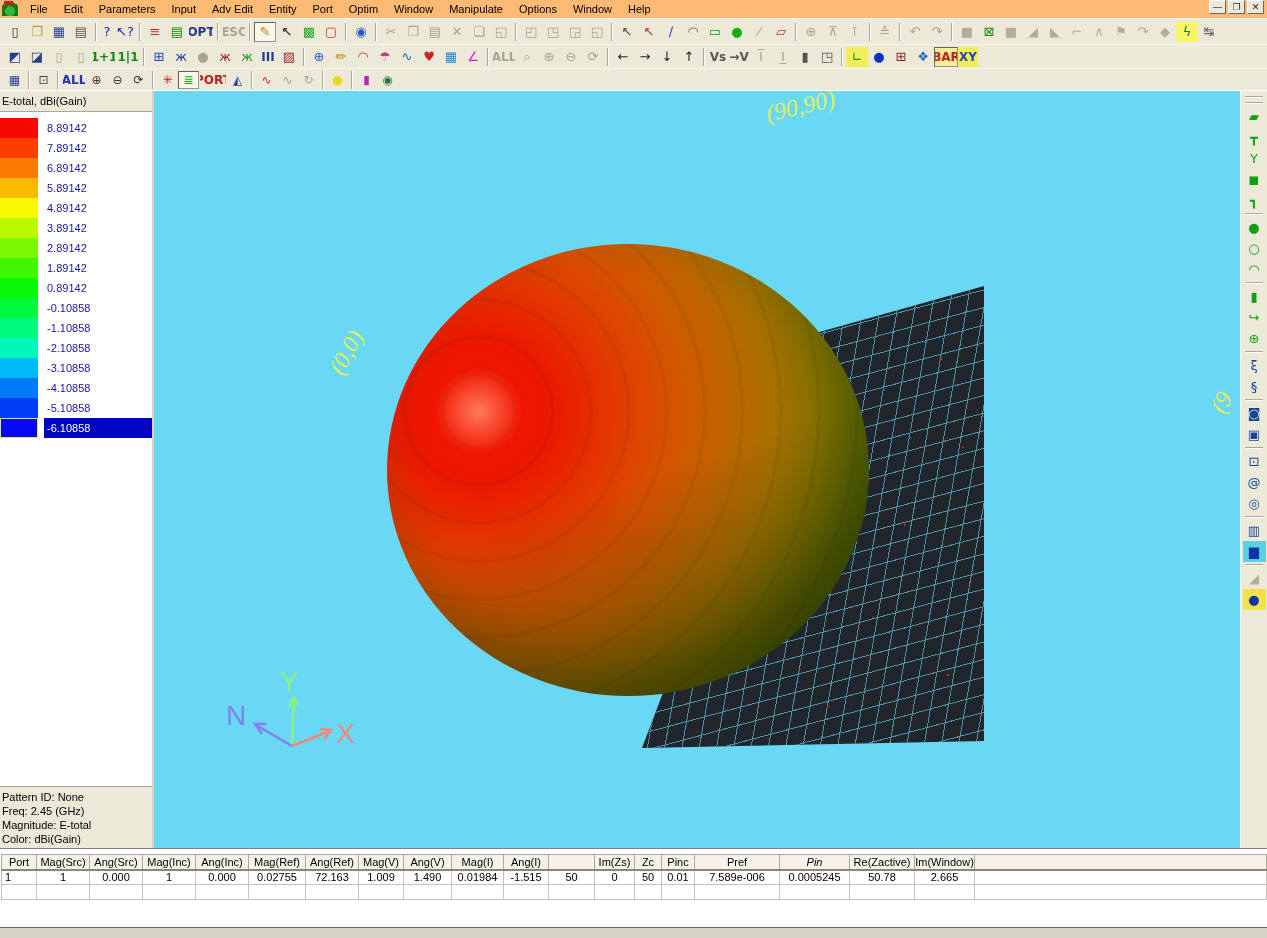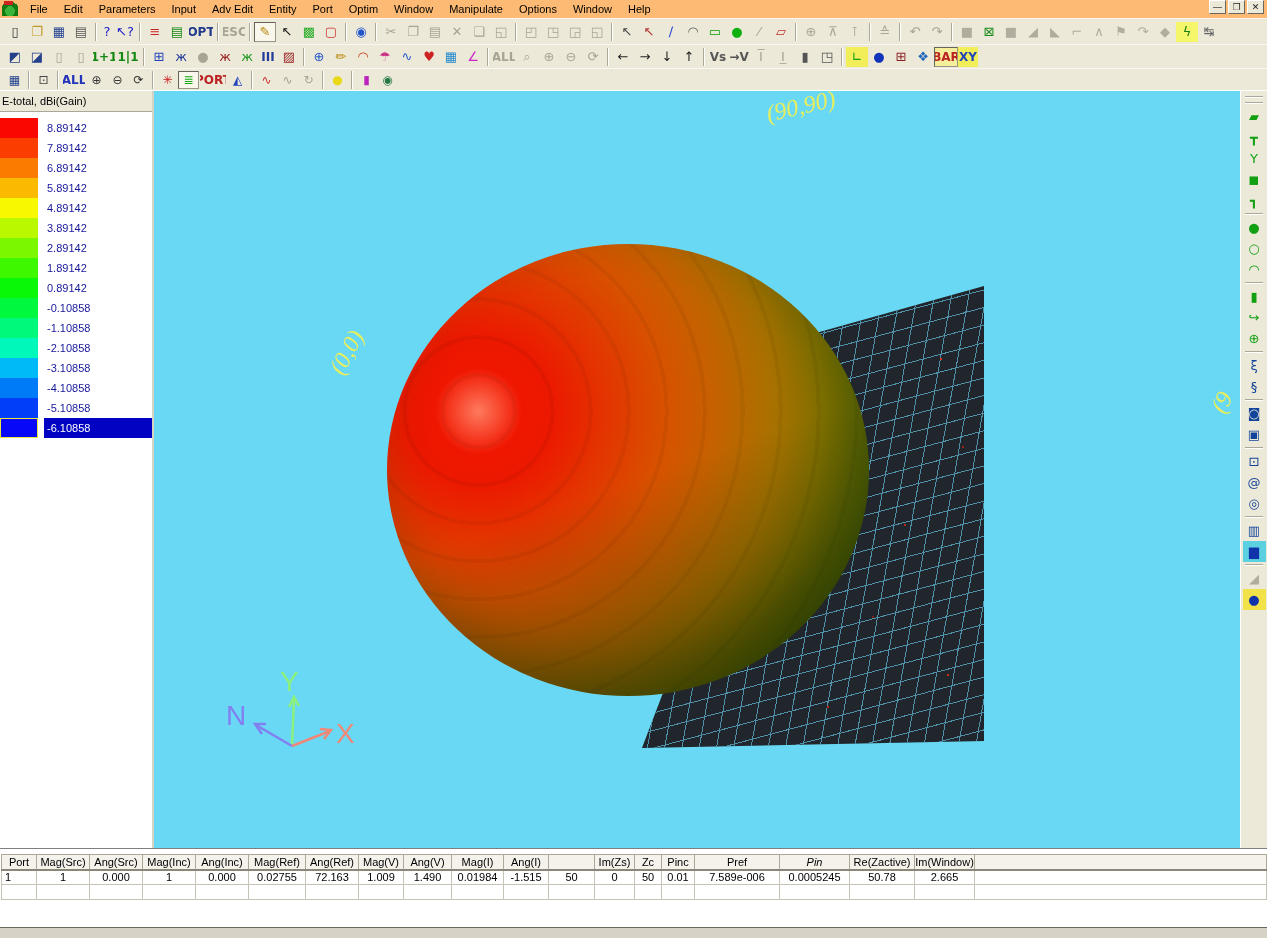--- a/index.html
+++ b/index.html
@@ -337,20 +337,27 @@
 
           <div class="legend-row">
             <span class="sw" style="background: rgb(0, 62, 248);"></span>
             <span class="val">-5.10858</span>
           </div>
 
           <div class="legend-row selected">
             <span class="sw" style="background: rgb(8, 8, 248);"></span>
             <span class="val">-6.10858</span>
           </div>
+        </div>
+      <div class="infopanel">
+
+      <div class="infoline">Pattern ID: None</div>
+          <div class="infoline">Freq: 2.45 (GHz)</div>
+          <div class="infoline">Magnitude: E-total</div>
+          <div class="infoline">Color: dBi(Gain)</div>
         </div>
     </div>
 
     <div class="viewport">
       <div class="meshpanel">
         <div class="meshdots"></div>
       </div>
       <div class="sphere"></div>
       <div class="ann ann1">(90,90)</div>
       <div class="ann ann2">(0,0)</div>

